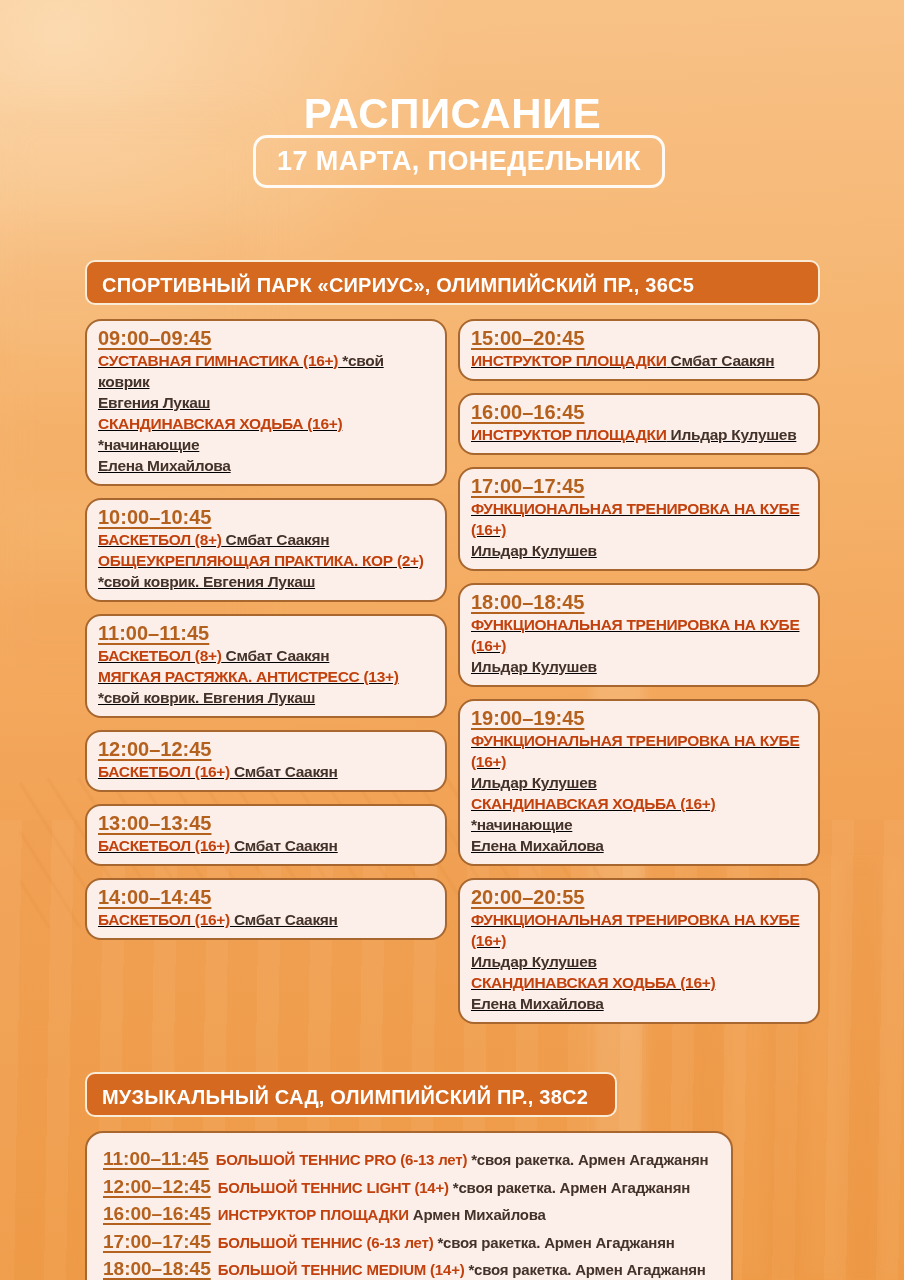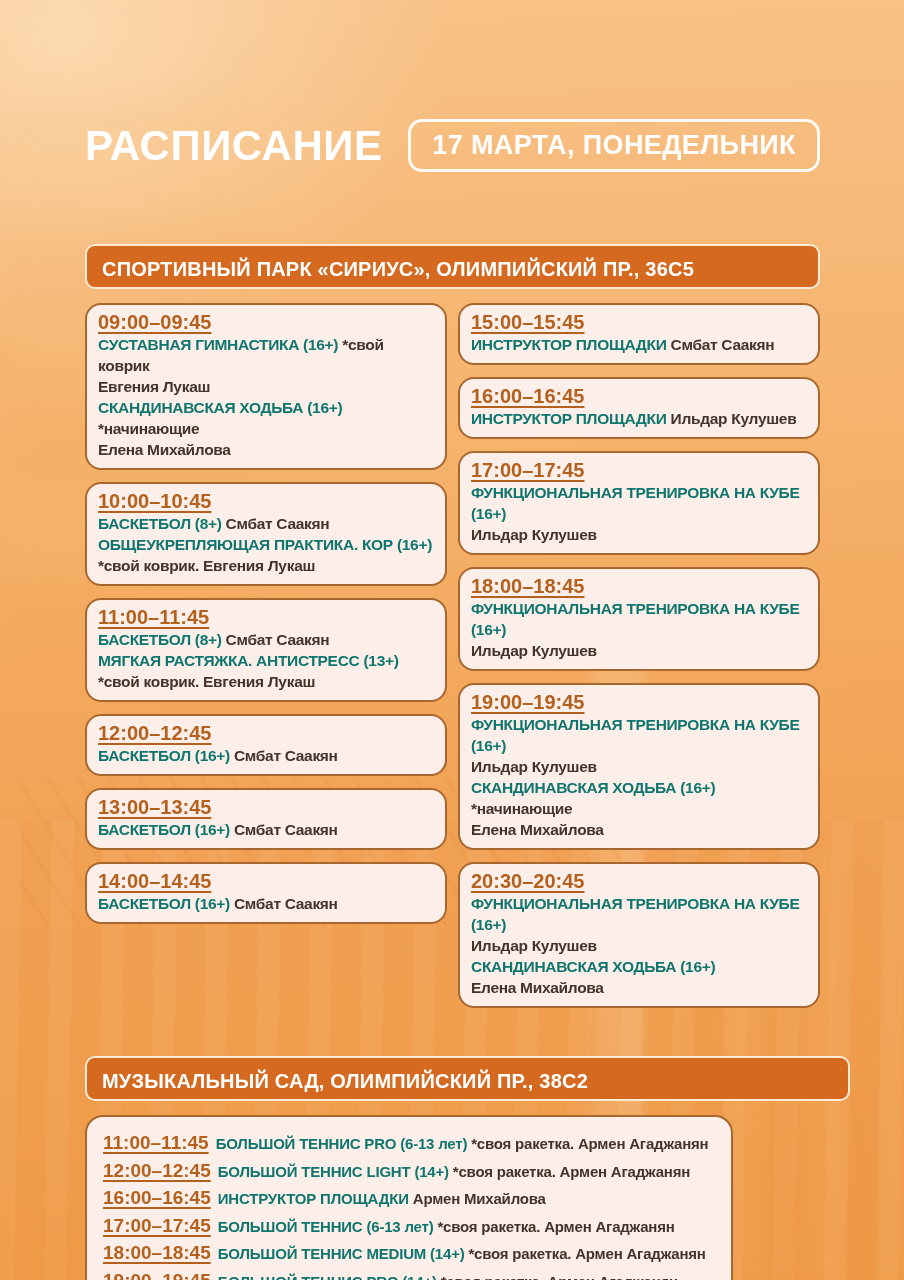--- a/index.html
+++ b/index.html
@@ -22,41 +22,41 @@
     background:repeating-linear-gradient(58deg,transparent 0 24px,rgba(198,105,30,.45) 24px 26px);
     filter:blur(1px);}
   .light-band{left:592px;top:640px;width:52px;bottom:0;background:rgba(255,244,224,.16);filter:blur(6px);}
   .trees-right{left:690px;right:0;top:860px;bottom:0;opacity:.45;
     background:repeating-linear-gradient(90deg,rgba(222,130,50,.18) 0 34px,rgba(250,200,140,.16) 34px 78px);
     filter:blur(8px);}
 
   .wrap{position:relative;width:735px;margin-left:85px;}
 
   
-  .top-row{display:flex;justify-content:space-between;align-items:center;padding-top:119px;}
+  .top-row{display:flex;justify-content:space-between;align-items:center;padding-top:93px;flex-direction:column;}
   .page-title{margin:0;color:#fff;font-size:42px;font-weight:800;letter-spacing:.5px;line-height:1;}
   .date-badge{color:#fff;font-size:27px;font-weight:800;letter-spacing:.4px;
     border:3px solid rgba(255,255,255,.92);border-radius:14px;padding:10px 21px;line-height:1;margin-left:13px;}
 
   
   .section-bar{box-sizing:border-box;background:#d4691f;color:#fff;font-weight:800;font-size:20px;
     letter-spacing:.2px;border:2px solid rgba(252,242,226,.95);border-radius:10px;
     padding:12px 15px 7px;line-height:1.1;}
   .bar1{margin-top:72px;width:735px;}
-  .bar2{margin-top:48px;width:765px;}
+  .bar2{margin-top:48px;width:532px;}
 
   
   .columns{display:flex;gap:11px;margin-top:14px;align-items:flex-start;}
-  .col{display:flex;flex-direction:column;gap:12px;width:362px;box-sizing:border-box;}
+  .col{display:flex;flex-direction:column;gap:12px;width:362px;box-sizing:border-box;text-decoration:underline;}
   .card{box-sizing:border-box;width:100%;background:#fcEEe9;background:#fceee9;
     border:2.5px solid #a8672f;border-radius:16px;padding:6px 11px 8px;}
   .time{color:#b5611e;font-size:20px;font-weight:800;line-height:23px;display:inline-block;
     text-decoration:underline;text-decoration-thickness:2px;text-underline-offset:3px;}
   .line{font-size:15.5px;font-weight:700;line-height:21px;letter-spacing:-.3px;}
-  .red{color:#0f766e;}
+  .red{color:#c2410c;}
   .dark{color:#43332a;}
 
   
   .big-card{box-sizing:border-box;margin-top:14px;width:648px;background:#fceee9;
     border:2.5px solid #a8672f;border-radius:18px;padding:13px 16px;}
   .g-row{line-height:26.5px;white-space:nowrap;}
   .g-row .g-time{color:#b5611e;font-size:19px;font-weight:800;
     text-decoration:underline;text-decoration-thickness:2px;text-underline-offset:3px;margin-right:7px;}
   .g-row .red,.g-row .dark{font-size:15px;font-weight:700;letter-spacing:-.2px;}
 </style>
@@ -75,33 +75,33 @@
   <header class="top-row">
     <h1 class="page-title">РАСПИСАНИЕ</h1>
     <div class="date-badge">17 МАРТА, ПОНЕДЕЛЬНИК</div>
   </header>
 
   <section>
     <div class="section-bar bar1">СПОРТИВНЫЙ ПАРК «СИРИУС», ОЛИМПИЙСКИЙ ПР., 36С5</div>
     <div class="columns">
       <div class="col" id="col-left">
           <div class="card"><div class="time">09:00–09:45</div><div class="line"><span class="red">СУСТАВНАЯ ГИМНАСТИКА (16+)</span><span class="dark"> *свой коврик</span></div><div class="line"><span class="dark">Евгения Лукаш</span></div><div class="line"><span class="red">СКАНДИНАВСКАЯ ХОДЬБА (16+)</span><span class="dark"> *начинающие</span></div><div class="line"><span class="dark">Елена Михайлова</span></div></div>
-          <div class="card"><div class="time">10:00–10:45</div><div class="line"><span class="red">БАСКЕТБОЛ (8+)</span><span class="dark"> Смбат Саакян</span></div><div class="line"><span class="red">ОБЩЕУКРЕПЛЯЮЩАЯ ПРАКТИКА. КОР (16+)</span></div><div class="line"><span class="dark">*свой коврик. Евгения Лукаш</span></div></div>
+          <div class="card"><div class="time">10:00–10:45</div><div class="line"><span class="red">БАСКЕТБОЛ (8+)</span><span class="dark"> Смбат Саакян</span></div><div class="line"><span class="red">ОБЩЕУКРЕПЛЯЮЩАЯ ПРАКТИКА. КОР (2+)</span></div><div class="line"><span class="dark">*свой коврик. Евгения Лукаш</span></div></div>
           <div class="card"><div class="time">11:00–11:45</div><div class="line"><span class="red">БАСКЕТБОЛ (8+)</span><span class="dark"> Смбат Саакян</span></div><div class="line"><span class="red">МЯГКАЯ РАСТЯЖКА. АНТИСТРЕСС (13+)</span></div><div class="line"><span class="dark">*свой коврик. Евгения Лукаш</span></div></div>
           <div class="card"><div class="time">12:00–12:45</div><div class="line"><span class="red">БАСКЕТБОЛ (16+)</span><span class="dark"> Смбат Саакян</span></div></div>
           <div class="card"><div class="time">13:00–13:45</div><div class="line"><span class="red">БАСКЕТБОЛ (16+)</span><span class="dark"> Смбат Саакян</span></div></div>
           <div class="card"><div class="time">14:00–14:45</div><div class="line"><span class="red">БАСКЕТБОЛ (16+)</span><span class="dark"> Смбат Саакян</span></div></div>
         </div>
       <div class="col" id="col-right">
-          <div class="card"><div class="time">15:00–15:45</div><div class="line"><span class="red">ИНСТРУКТОР ПЛОЩАДКИ</span><span class="dark"> Смбат Саакян</span></div></div>
+          <div class="card"><div class="time">15:00–20:45</div><div class="line"><span class="red">ИНСТРУКТОР ПЛОЩАДКИ</span><span class="dark"> Смбат Саакян</span></div></div>
           <div class="card"><div class="time">16:00–16:45</div><div class="line"><span class="red">ИНСТРУКТОР ПЛОЩАДКИ</span><span class="dark"> Ильдар Кулушев</span></div></div>
           <div class="card"><div class="time">17:00–17:45</div><div class="line"><span class="red">ФУНКЦИОНАЛЬНАЯ ТРЕНИРОВКА НА КУБЕ (16+)</span></div><div class="line"><span class="dark">Ильдар Кулушев</span></div></div>
           <div class="card"><div class="time">18:00–18:45</div><div class="line"><span class="red">ФУНКЦИОНАЛЬНАЯ ТРЕНИРОВКА НА КУБЕ (16+)</span></div><div class="line"><span class="dark">Ильдар Кулушев</span></div></div>
           <div class="card"><div class="time">19:00–19:45</div><div class="line"><span class="red">ФУНКЦИОНАЛЬНАЯ ТРЕНИРОВКА НА КУБЕ (16+)</span></div><div class="line"><span class="dark">Ильдар Кулушев</span></div><div class="line"><span class="red">СКАНДИНАВСКАЯ ХОДЬБА (16+)</span><span class="dark"> *начинающие</span></div><div class="line"><span class="dark">Елена Михайлова</span></div></div>
-          <div class="card"><div class="time">20:30–20:45</div><div class="line"><span class="red">ФУНКЦИОНАЛЬНАЯ ТРЕНИРОВКА НА КУБЕ (16+)</span></div><div class="line"><span class="dark">Ильдар Кулушев</span></div><div class="line"><span class="red">СКАНДИНАВСКАЯ ХОДЬБА (16+)</span></div><div class="line"><span class="dark">Елена Михайлова</span></div></div>
+          <div class="card"><div class="time">20:00–20:55</div><div class="line"><span class="red">ФУНКЦИОНАЛЬНАЯ ТРЕНИРОВКА НА КУБЕ (16+)</span></div><div class="line"><span class="dark">Ильдар Кулушев</span></div><div class="line"><span class="red">СКАНДИНАВСКАЯ ХОДЬБА (16+)</span></div><div class="line"><span class="dark">Елена Михайлова</span></div></div>
         </div>
     </div>
   </section>
 
   <section>
     <div class="section-bar bar2">МУЗЫКАЛЬНЫЙ САД, ОЛИМПИЙСКИЙ ПР., 38С2</div>
     <div class="big-card" id="garden-card">
         <div class="g-row"><span class="g-time">11:00–11:45</span><span class="red">БОЛЬШОЙ ТЕННИС PRO (6-13 лет)</span><span class="dark"> *своя ракетка. Армен Агаджанян</span></div>
         <div class="g-row"><span class="g-time">12:00–12:45</span><span class="red">БОЛЬШОЙ ТЕННИС LIGHT (14+)</span><span class="dark"> *своя ракетка. Армен Агаджанян</span></div>
         <div class="g-row"><span class="g-time">16:00–16:45</span><span class="red">ИНСТРУКТОР ПЛОЩАДКИ</span><span class="dark"> Армен Михайлова</span></div>

